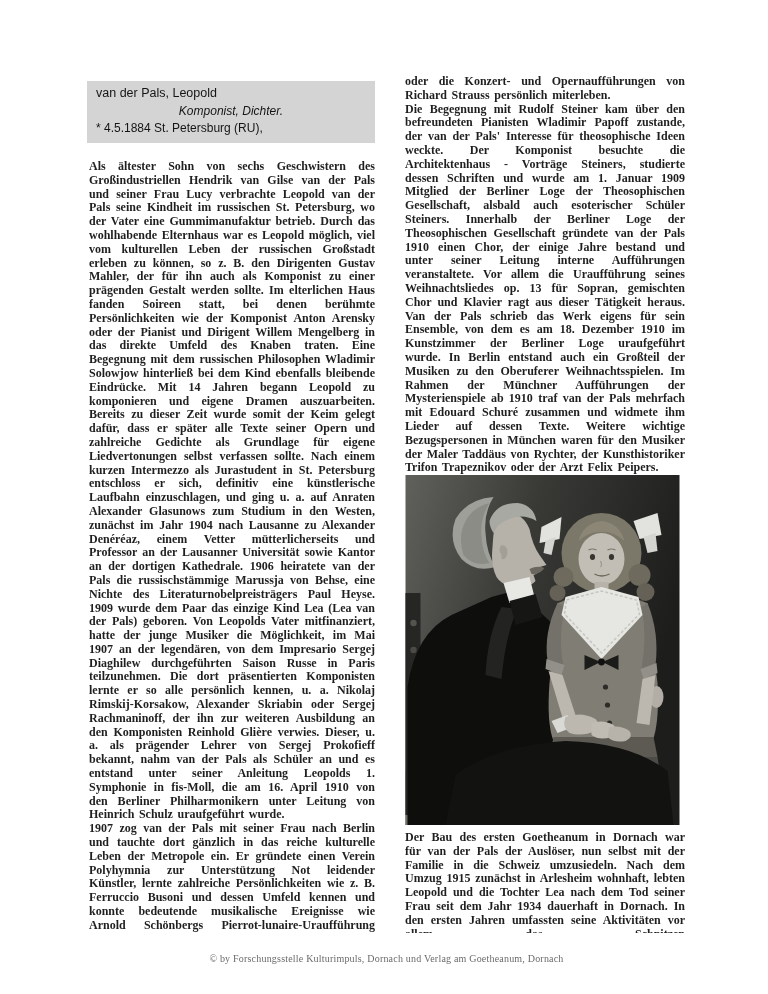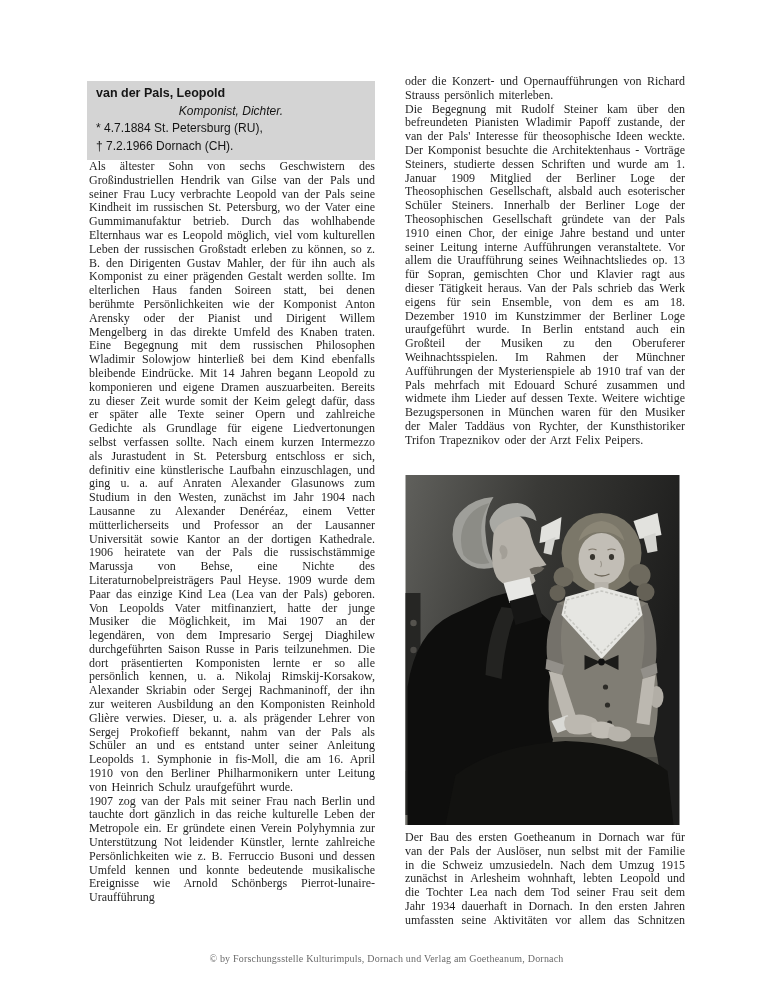--- a/index.html
+++ b/index.html
@@ -6,27 +6,27 @@
   .page {
     position:relative; width:768px; height:994px; background:#ffffff;
     font-family:"Liberation Serif", serif; overflow:hidden;
   }
   .infobox {
     position:absolute; left:87px; top:81px; width:288px; box-sizing:border-box;
     background:#d4d4d4; padding:4px 9px 5px 9px;
     font-family:"Liberation Sans", sans-serif; color:#151515;
   }
   .infobox .ib-line { margin:0; font-size:12px; line-height:17.5px; }
-  .infobox .ib-name { font-weight:bold; font-size:12.5px; }
+  .infobox .ib-name { font-weight:normal; font-size:12.5px; }
   .infobox .ib-role { font-style:italic;text-align:center; }
   .col {
     position:absolute; font-size:12px; line-height:13.8px; color:#1f1f1f;
     text-align:justify; word-spacing:1.6px;
   }
-  .col p { margin:0; }
+  .col p { margin:0;font-weight:bold; }
   .col p.cont { text-align-last:justify; }
   .col-left  { left:89px;  top:160px; width:286px; height:775px; overflow:hidden; }
   .col-right { left:405px; top:75px;  width:280px; height:400px; overflow:hidden; }
   .col-caption { left:405px; top:831px; width:280px; height:102px; overflow:hidden; }
   figure.photo { position:absolute; left:405px; top:475px; width:275px; height:350px; margin:0; }
   figure.photo svg { display:block; }
   .page-footer {
     position:absolute; left:88px; top:945px; width:597px; text-align:center;
     font-size:10px; color:#6a6a6a; font-family:"Liberation Serif", serif;
     letter-spacing:0.2px;
@@ -34,22 +34,21 @@
   }
 </style>
 </head>
 <body>
 
 <div class="page">
 
   <section class="infobox">
     <h1 class="ib-line ib-name">van der Pals, Leopold</h1>
     <p class="ib-line ib-role">Komponist, Dichter.</p>
-    <p class="ib-line">* 4.7.1884 St. Petersburg (RU),</p>
-    <p class="ib-line">† 7.2.1966 Dornach (CH).</p>
+    <p class="ib-line">* 4.5.1884 St. Petersburg (RU),</p>
   </section>
 
   <section class="col col-left">
     <p>Als ältester Sohn von sechs Geschwistern des Großindustriellen Hendrik van Gilse van der Pals und seiner Frau Lucy verbrachte Leopold van der Pals seine Kindheit im russischen St. Petersburg, wo der Vater eine Gummimanufaktur betrieb. Durch das wohlhabende Elternhaus war es Leopold möglich, viel vom kulturellen Leben der russischen Großstadt erleben zu können, so z. B. den Dirigenten Gustav Mahler, der für ihn auch als Komponist zu einer prägenden Gestalt werden sollte. Im elterlichen Haus fanden Soireen statt, bei denen berühmte Persönlichkeiten wie der Komponist Anton Arensky oder der Pianist und Dirigent Willem Mengelberg in das direkte Umfeld des Knaben traten. Eine Begegnung mit dem russischen Philosophen Wladimir Solowjow hinterließ bei dem Kind ebenfalls bleibende Eindrücke. Mit 14 Jahren begann Leopold zu komponieren und eigene Dramen auszuarbeiten. Bereits zu dieser Zeit wurde somit der Keim gelegt dafür, dass er später alle Texte seiner Opern und zahlreiche Gedichte als Grundlage für eigene Liedvertonungen selbst verfassen sollte. Nach einem kurzen Intermezzo als Jurastudent in St. Petersburg entschloss er sich, definitiv eine künstlerische Laufbahn einzuschlagen, und ging u. a. auf Anraten Alexander Glasunows zum Studium in den Westen, zunächst im Jahr 1904 nach Lausanne zu Alexander Denéréaz, einem Vetter mütterlicherseits und Professor an der Lausanner Universität sowie Kantor an der dortigen Kathedrale. 1906 heiratete van der Pals die russischstämmige Marussja von Behse, eine Nichte des Literaturnobelpreisträgers Paul Heyse. 1909 wurde dem Paar das einzige Kind Lea (Lea van der Pals) geboren. Von Leopolds Vater mitfinanziert, hatte der junge Musiker die Möglichkeit, im Mai 1907 an der legendären, von dem Impresario Sergej Diaghilew durchgeführten Saison Russe in Paris teilzunehmen. Die dort präsentierten Komponisten lernte er so alle persönlich kennen, u. a. Nikolaj Rimskij-Korsakow, Alexander Skriabin oder Sergej Rachmaninoff, der ihn zur weiteren Ausbildung an den Komponisten Reinhold Glière verwies. Dieser, u. a. als prägender Lehrer von Sergej Prokofieff bekannt, nahm van der Pals als Schüler an und es entstand unter seiner Anleitung Leopolds 1. Symphonie in fis-Moll, die am 16. April 1910 von den Berliner Philharmonikern unter Leitung von Heinrich Schulz uraufgeführt wurde.</p>
     <p class="cont">1907 zog van der Pals mit seiner Frau nach Berlin und tauchte dort gänzlich in das reiche kulturelle Leben der Metropole ein. Er gründete einen Verein Polyhymnia zur Unterstützung Not leidender Künstler, lernte zahlreiche Persönlichkeiten wie z. B. Ferruccio Busoni und dessen Umfeld kennen und konnte bedeutende musikalische Ereignisse wie Arnold Schönbergs Pierrot-lunaire-Uraufführung</p>
   </section>
 
   <section class="col col-right">
     <p>oder die Konzert- und Opernaufführungen von Richard Strauss persönlich miterleben.</p>
     <p>Die Begegnung mit Rudolf Steiner kam über den befreundeten Pianisten Wladimir Papoff zustande, der van der Pals' Interesse für theosophische Ideen weckte. Der Komponist besuchte die Architektenhaus - Vorträge Steiners, studierte dessen Schriften und wurde am 1. Januar 1909 Mitglied der Berliner Loge der Theosophischen Gesellschaft, alsbald auch esoterischer Schüler Steiners. Innerhalb der Berliner Loge der Theosophischen Gesellschaft gründete van der Pals 1910 einen Chor, der einige Jahre bestand und unter seiner Leitung interne Aufführungen veranstaltete. Vor allem die Uraufführung seines Weihnachtsliedes op. 13 für Sopran, gemischten Chor und Klavier ragt aus dieser Tätigkeit heraus. Van der Pals schrieb das Werk eigens für sein Ensemble, von dem es am 18. Dezember 1910 im Kunstzimmer der Berliner Loge uraufgeführt wurde. In Berlin entstand auch ein Großteil der Musiken zu den Oberuferer Weihnachtsspielen. Im Rahmen der Münchner Aufführungen der Mysterienspiele ab 1910 traf van der Pals mehrfach mit Edouard Schuré zusammen und widmete ihm Lieder auf dessen Texte. Weitere wichtige Bezugspersonen in München waren für den Musiker der Maler Taddäus von Rychter, der Kunsthistoriker Trifon Trapeznikov oder der Arzt Felix Peipers.</p>

